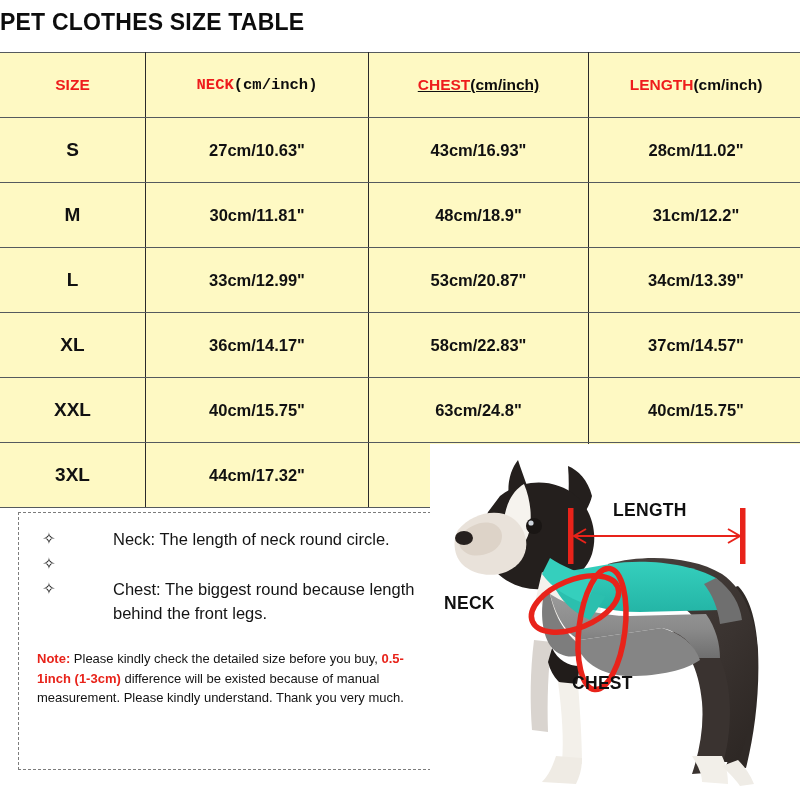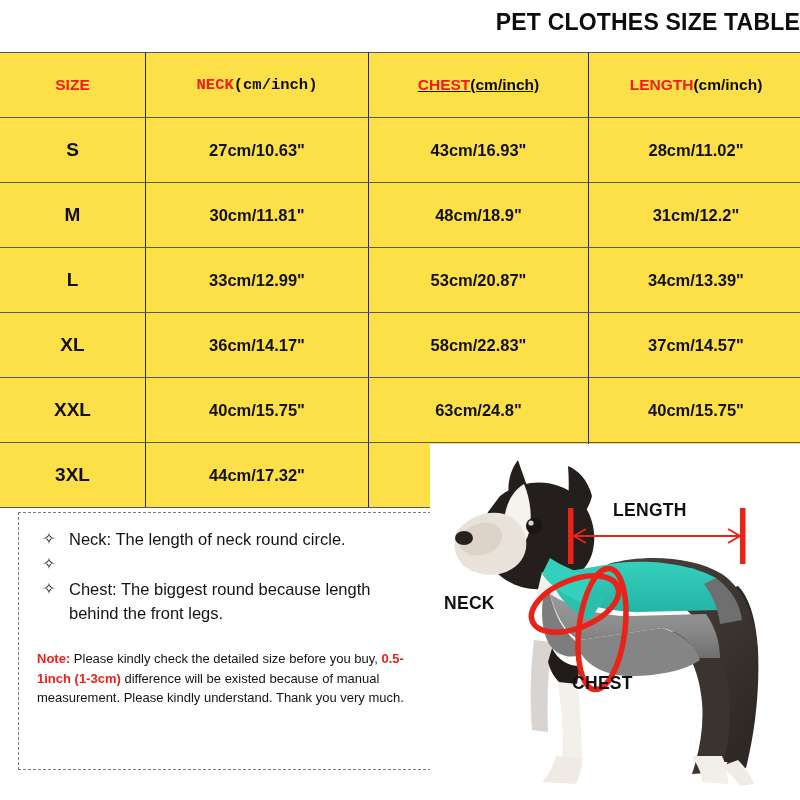--- a/index.html
+++ b/index.html
@@ -15,21 +15,21 @@
     font-family: "Liberation Sans", sans-serif;
     color: #111111;
   }
 
   
   #page-title {
     position: absolute;
     top: 9px;
     left: 0;
     width: 800px;
-    text-align: right;
+    text-align: left;
     font-size: 23px;
     font-weight: bold;
     letter-spacing: 0.2px;
     color: #0d0d0d;
   }
 
   
   #size-table {
     position: absolute;
     top: 52px;
@@ -39,21 +39,21 @@
     table-layout: fixed;
   }
   #size-table tr { height: 65px; }
   #size-table th, #size-table td {
     border-top: 1.6px solid #555a5e;
     border-bottom: 1.6px solid #555a5e;
     border-left: 1.6px solid #2b2b2b;
     border-right: 1.6px solid #2b2b2b;
     text-align: center;
     vertical-align: middle;
-    background: #fde047;
+    background: #fef9c3;
     padding: 0;
   }
   #size-table tr > :first-child { border-left: none; }
   #size-table tr > :last-child  { border-right: none; }
 
   .col-size   { width: 145px; }
   .col-neck   { width: 222px; font-family: Liberation Mono, monospace; }
   .col-chest  { width: 219px; text-decoration: underline; }
   .col-length { width: 214px; }
 
@@ -95,21 +95,21 @@
     color: #141414;
     margin-bottom: 1px;
   }
   .note-bullet {
     flex: 0 0 40px;
     font-size: 16px;
     line-height: 1.47;
     color: #222;
     text-align: center;
   }
-  .note-text { flex: 1 1 auto; }
+  .note-text { flex: 1 1 auto; margin-left: 44px; }
 
   #note-paragraph {
     margin: 24px 0 0 8px;
     font-size: 13px;
     line-height: 1.5;
     color: #141414;
     width: 382px;
   }
   #note-paragraph .red-bold {
     color: #e8231a;

